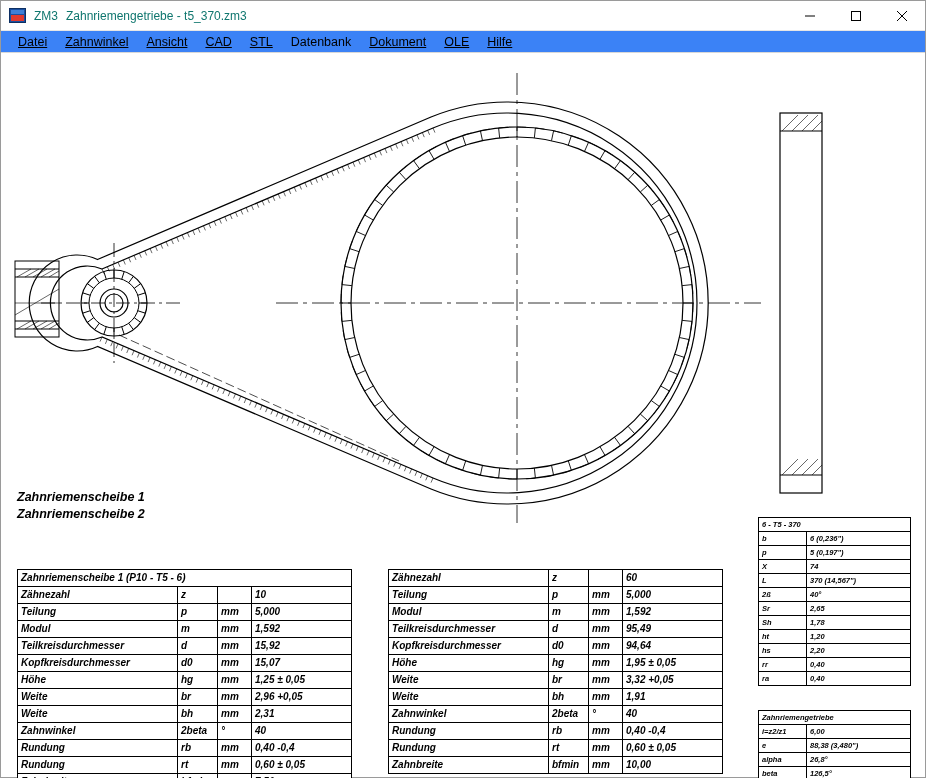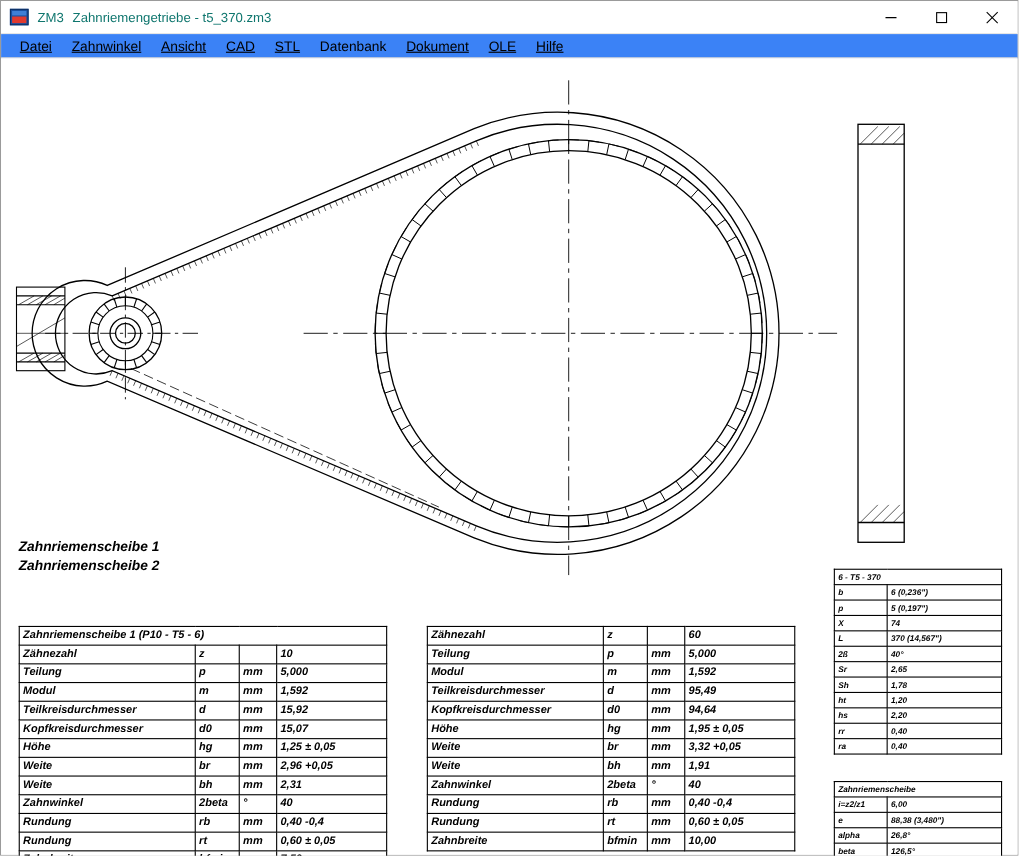--- a/index.html
+++ b/index.html
@@ -763,21 +763,21 @@
         </tbody>
     </table>
 
     <table class="spec t-main" id="table4">
       <colgroup>
           <col class="k">
           <col class="v">
         </colgroup>
       <tbody>
           <tr>
-            <td colspan="2">Zahnriemenscheibe</td>
+            <td colspan="2">Zahnriemengetriebe</td>
           </tr>
           <tr>
             <td>i=z2/z1</td>
             <td>6,00</td>
           </tr>
           <tr>
             <td>e</td>
             <td>88,38 (3,480")</td>
           </tr>
           <tr>

